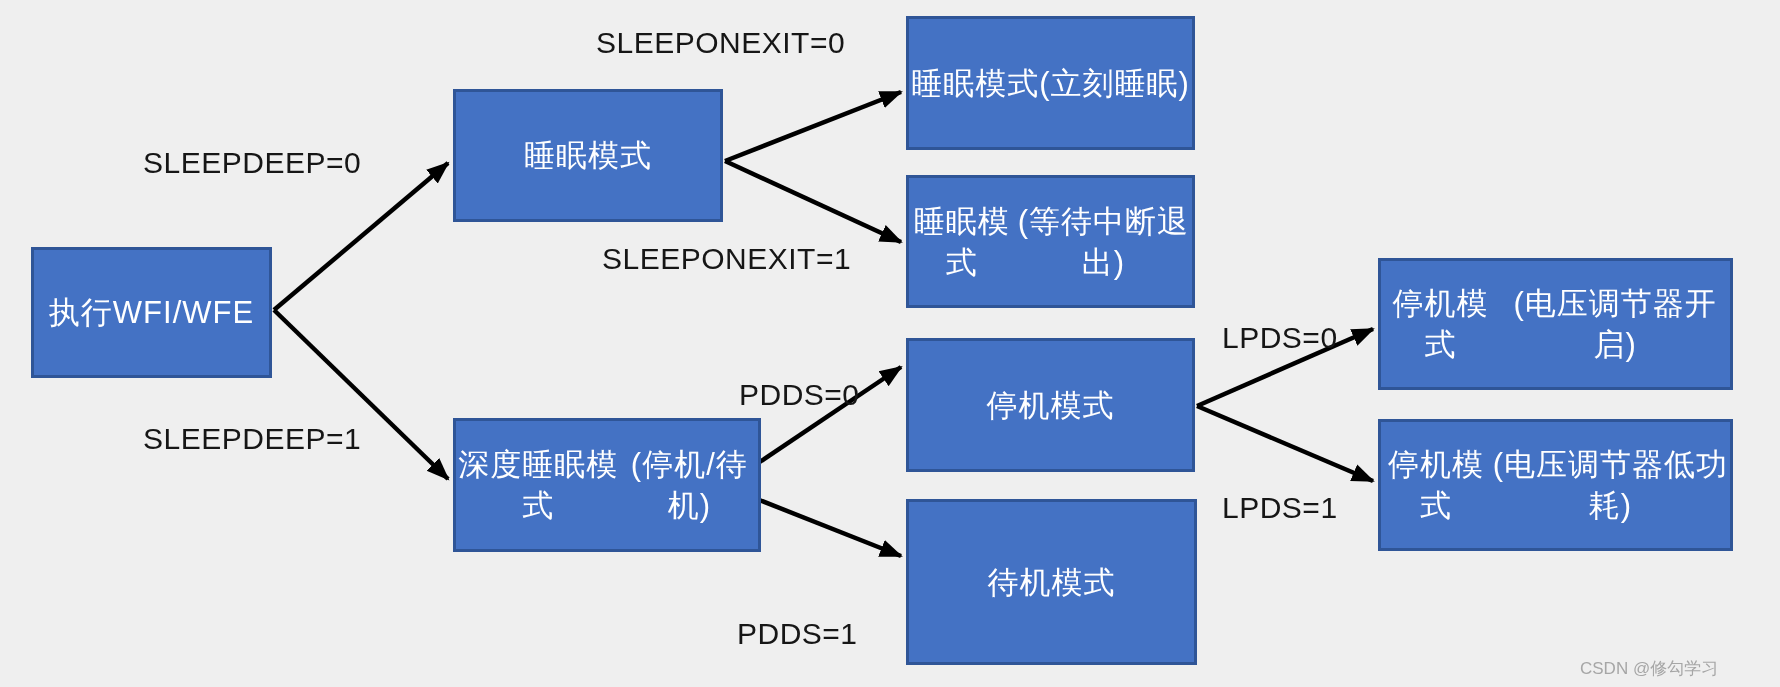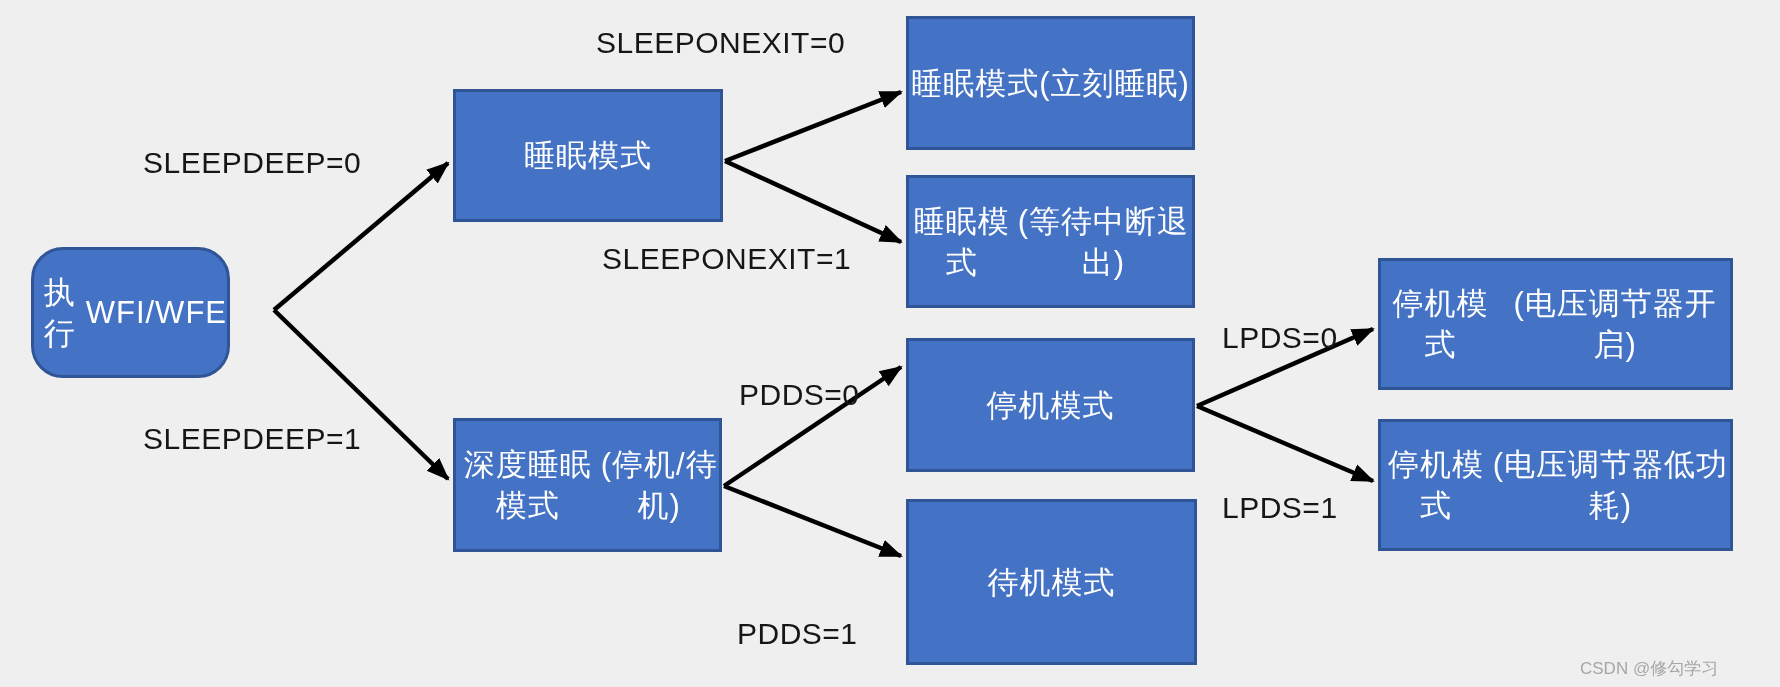--- a/index.html
+++ b/index.html
@@ -52,23 +52,23 @@
     letter-spacing: 0.5px;
   }
   .watermark {
     position: absolute;
     left: 1580px; top: 657px;
     font-size: 17px;
     color: var(--watermark);
     white-space: nowrap;
   }
   
-  .n-execute        { left: 31px;   top: 247px; width: 199px; height: 131px; border-radius: 32px; }
+  .n-execute        { left: 31px;   top: 247px; width: 241px; height: 131px; }
   .n-sleep          { left: 453px;  top: 89px;  width: 270px; height: 133px; }
-  .n-deep-sleep     { left: 453px;  top: 418px; width: 269px; height: 134px; }
+  .n-deep-sleep     { left: 453px;  top: 418px; width: 308px; height: 134px; }
   .n-sleep-imm      { left: 906px;  top: 16px;  width: 289px; height: 134px; }
   .n-sleep-wait     { left: 906px;  top: 175px; width: 289px; height: 133px; }
   .n-stop           { left: 906px;  top: 338px; width: 289px; height: 134px; }
   .n-standby        { left: 906px;  top: 499px; width: 291px; height: 166px; }
   .n-stop-vr-on     { left: 1378px; top: 258px; width: 355px; height: 132px; }
   .n-stop-vr-low    { left: 1378px; top: 419px; width: 355px; height: 132px; }
   
   .lbl-sleepdeep0   { left: 143px;  top: 146px; }
   .lbl-sleepdeep1   { left: 143px;  top: 422px; }
   .lbl-sleeponexit0 { left: 596px;  top: 26px;  }

